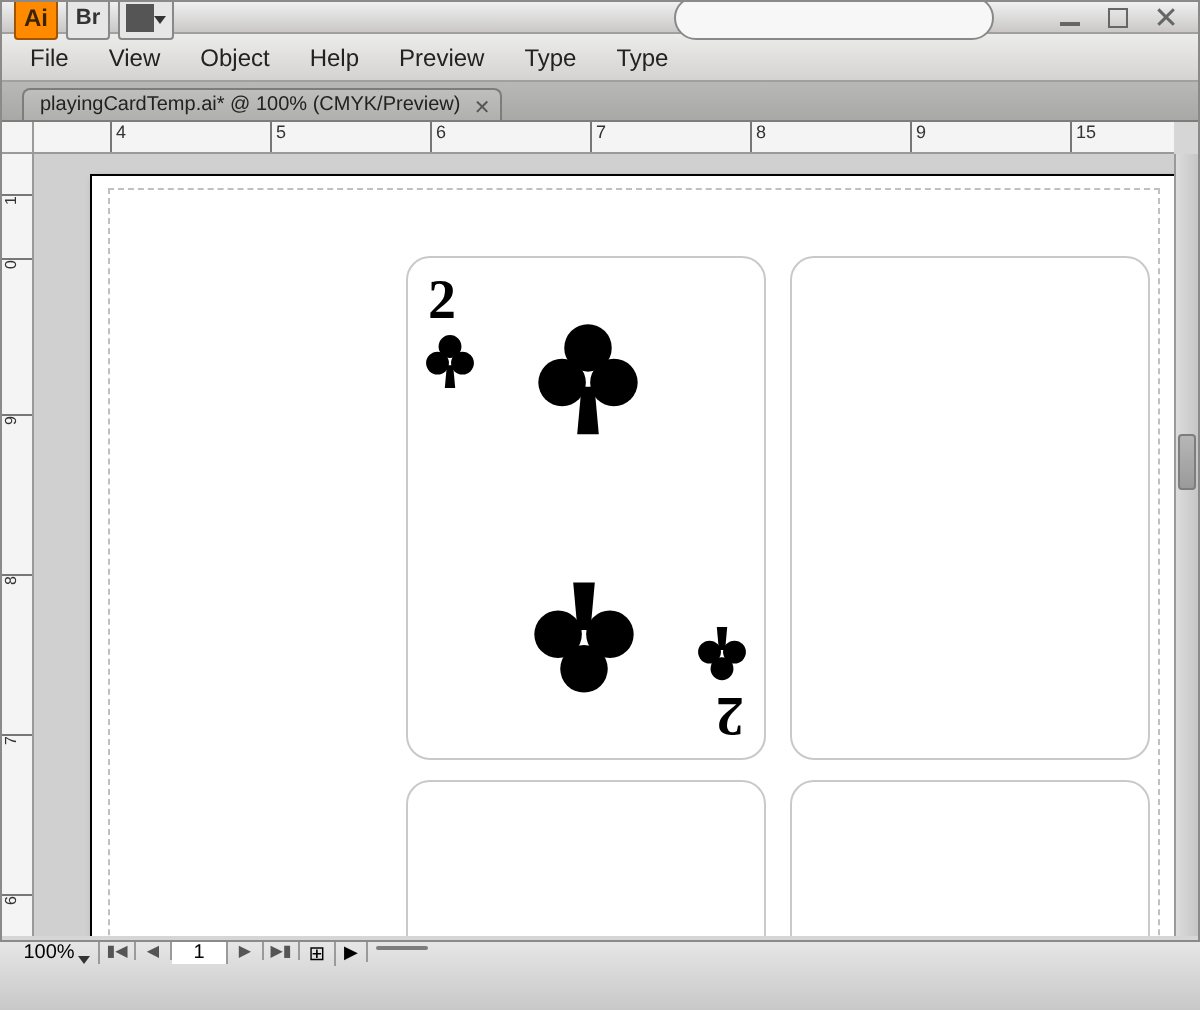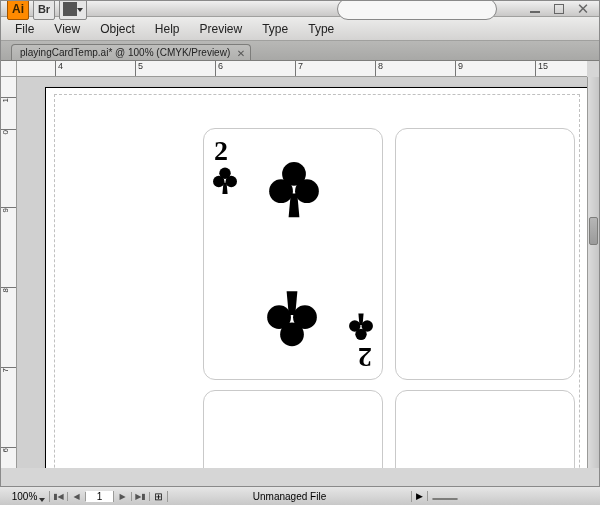--- a/index.html
+++ b/index.html
@@ -47,21 +47,21 @@
   .card3 { left: 157px; top: 302px; width: 180px; height: 252px; }
   .card4 { left: 349px; top: 302px; width: 180px; height: 252px; }
   .rank-top,.rank-bot,.club-sm-top,.club-sm-bot,.club-big-top,.club-big-bot { position: absolute; }
   .rank-top { left: 10px; top: 6px; font-size: 28px; font-weight: bold; color: #000; font-family: Georgia,serif; }
   .club-sm-top { left: 8px; top: 38px; width: 26px; }
   .club-big-top { left: 63px; top: 32px; width: 54px; }
   .club-big-bot { right: 63px; bottom: 32px; width: 54px; transform: rotate(180deg); }
   .club-sm-bot { right: 8px; bottom: 38px; width: 26px; transform: rotate(180deg); }
   .rank-bot { right: 10px; bottom: 6px; font-size: 28px; font-weight: bold; color: #000; font-family: Georgia,serif; transform: rotate(180deg); }
   
-  .statusbar { position: absolute; bottom: 0; left: 0; right: 0; height: 19px; background: linear-gradient(#e6e6e6,#c8c8c8); border-top: 1px solid #8a8a8a; display: flex; align-items: center; font-size: 10px; }
+  .statusbar { position: absolute; bottom: 0; left: 0; right: 0; height: 35px; background: linear-gradient(#e6e6e6,#c8c8c8); border-top: 1px solid #8a8a8a; display: flex; align-items: flex-start; font-size: 10px; }
   .statusbar > div { border-right: 1px solid #9a9a98; display: flex; align-items: center; justify-content: center; }
   .zoom-box { width: 50px; position: relative; }
   .zoom-box .caret { position: absolute; right: 4px; top: 7px; width: 0; height: 0; border-left: 3px solid transparent; border-right: 3px solid transparent; border-top: 4px solid #333; }
   .nav-btn { width: 18px; cursor: pointer; color: #555; font-size: 8px; }
   .page-box { width: 28px; background: #fff; }
   .sep-btn { width: 18px; }
   .status-text { flex: 1; justify-content: center; }
   .status-text::after { content: ""; position: absolute; }
   .statusbar .arrow-out { width: 16px; font-size: 9px; }
   .hscroll { flex: 0 0 160px; position: relative; background: linear-gradient(#dcdcdc,#c6c6c6); }
@@ -179,19 +179,18 @@
   <div class="zoom-box">
     <span>100%</span>
     <span class="caret"></span>
   </div>
   <div class="nav-btn">▮◀</div>
   <div class="nav-btn">◀</div>
   <div class="page-box">1</div>
   <div class="nav-btn">▶</div>
   <div class="nav-btn">▶▮</div>
   <div class="sep-btn">⊞</div>
-  <div class="status-text">Unmanaged File</div>
   <div class="arrow-out">▶</div>
   <div class="hscroll">
     <div class="thumb"></div>
   </div>
   <div class="btm-right"></div>
 </div>
 
 </body></html>

